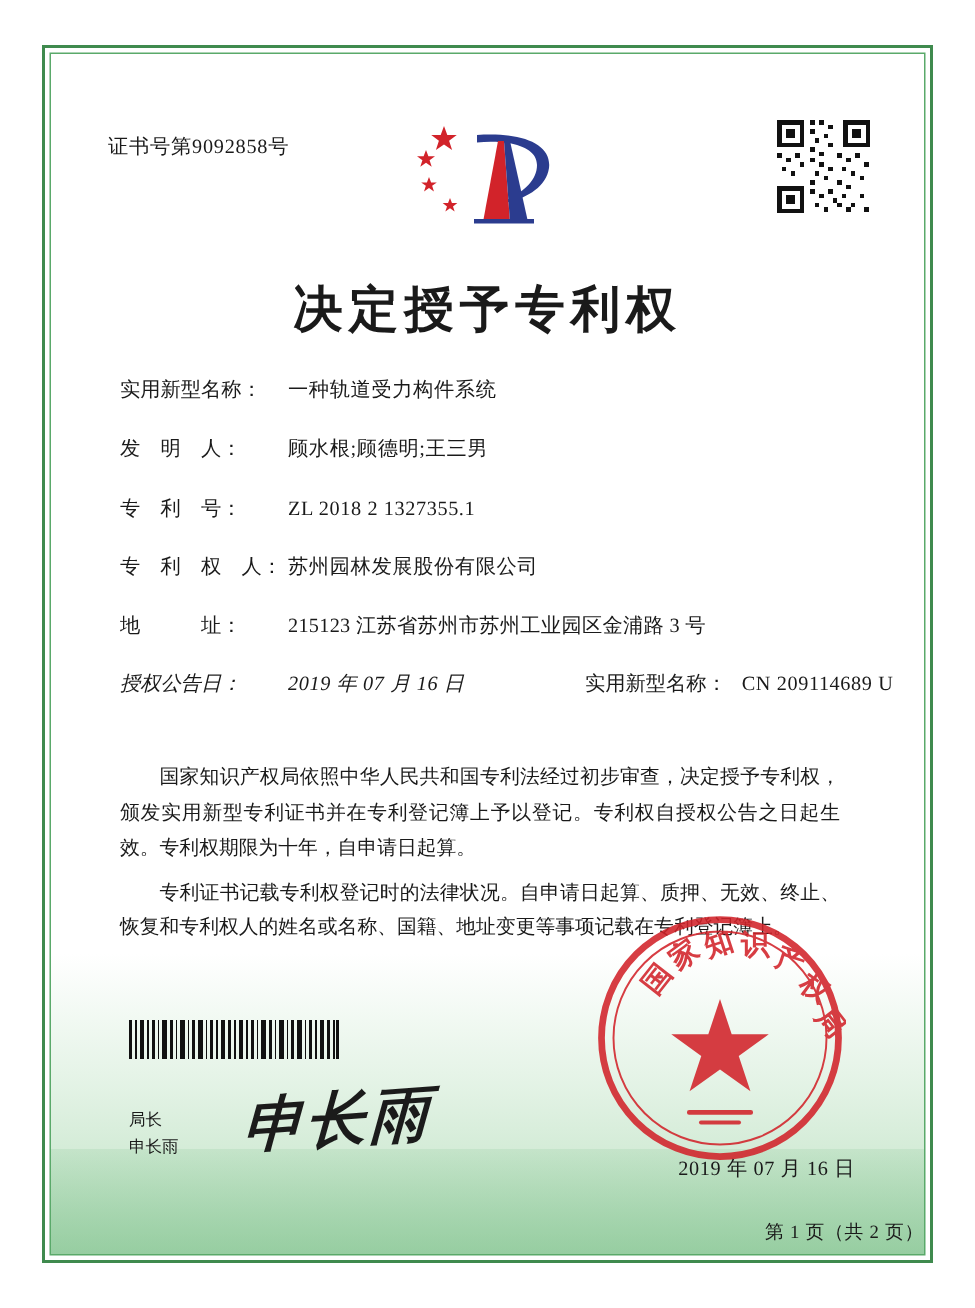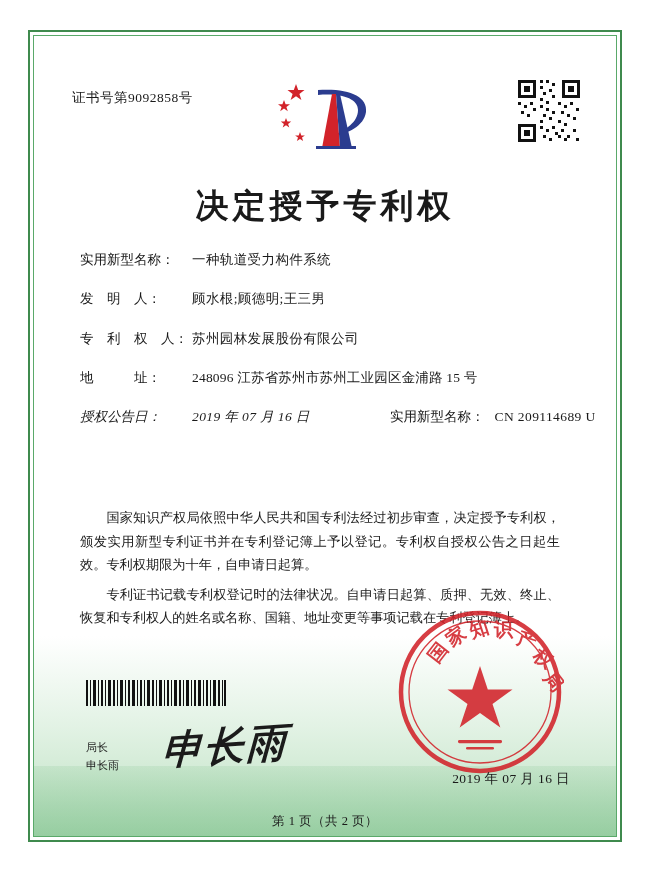--- a/index.html
+++ b/index.html
@@ -216,21 +216,21 @@
     font-size: 13.5px;
     letter-spacing: 0.4px;
     white-space: nowrap;
   }
 
   .page-foot {
     position: absolute;
     left: 0;
     right: 0;
     bottom: 6px;
-    text-align: center;
+    text-align: right;
     font-size: 12.5px;
     letter-spacing: 0.5px;
   }
 </style>
 </head>
 <body>
 
 <div class="page">
 
   <div class="frame-outer"></div>
@@ -323,30 +323,34 @@
       <div class="field-row">
         <div class="f-label">实用新型名称：</div>
         <div class="f-value">一种轨道受力构件系统</div>
       </div>
 
       <div class="field-row">
         <div class="f-label">发　明　人：</div>
         <div class="f-value">顾水根;顾德明;王三男</div>
       </div>
 
+      <div class="field-row">
+        <div class="f-label">专　利　号：</div>
+        <div class="f-value">ZL 2018 2 1327355.1</div>
+      </div>
 
 
       <div class="field-row">
         <div class="f-label">专　利　权　人：</div>
         <div class="f-value">苏州园林发展股份有限公司</div>
       </div>
 
       <div class="field-row">
         <div class="f-label">地　　　址：</div>
-        <div class="f-value tight">248096  江苏省苏州市苏州工业园区金浦路 15 号</div>
+        <div class="f-value tight">215123  江苏省苏州市苏州工业园区金浦路 3 号</div>
       </div>
 
       <div class="row-split">
         <div class="left-part">
           <div class="f-label">授权公告日：</div>
           <div class="f-value">2019 年 07 月 16 日</div>
         </div>
         <div class="right-part">
           <div class="rp-label">实用新型名称：</div>
           <div class="f-value">CN 209114689 U</div>

